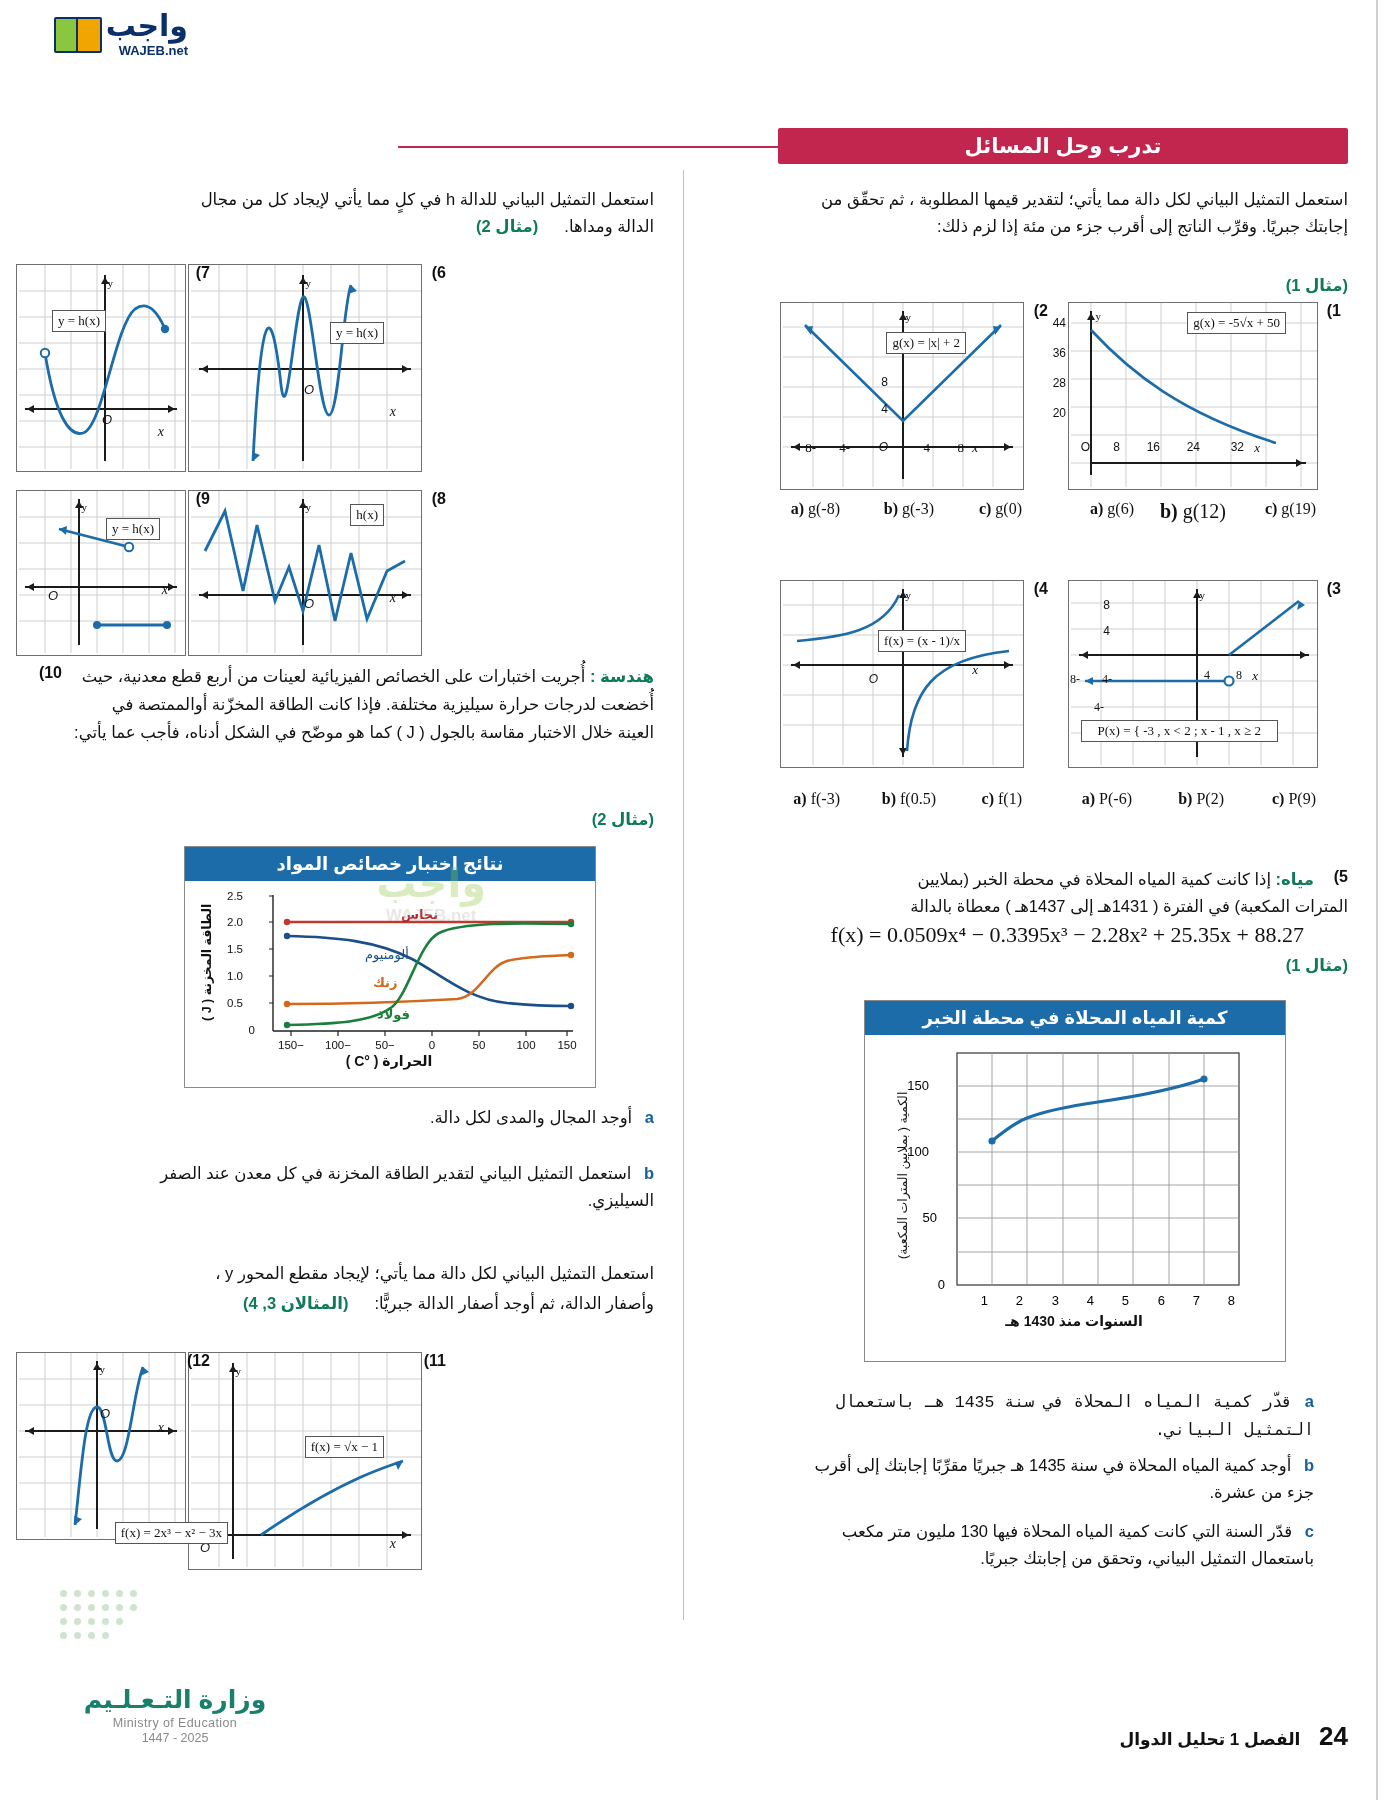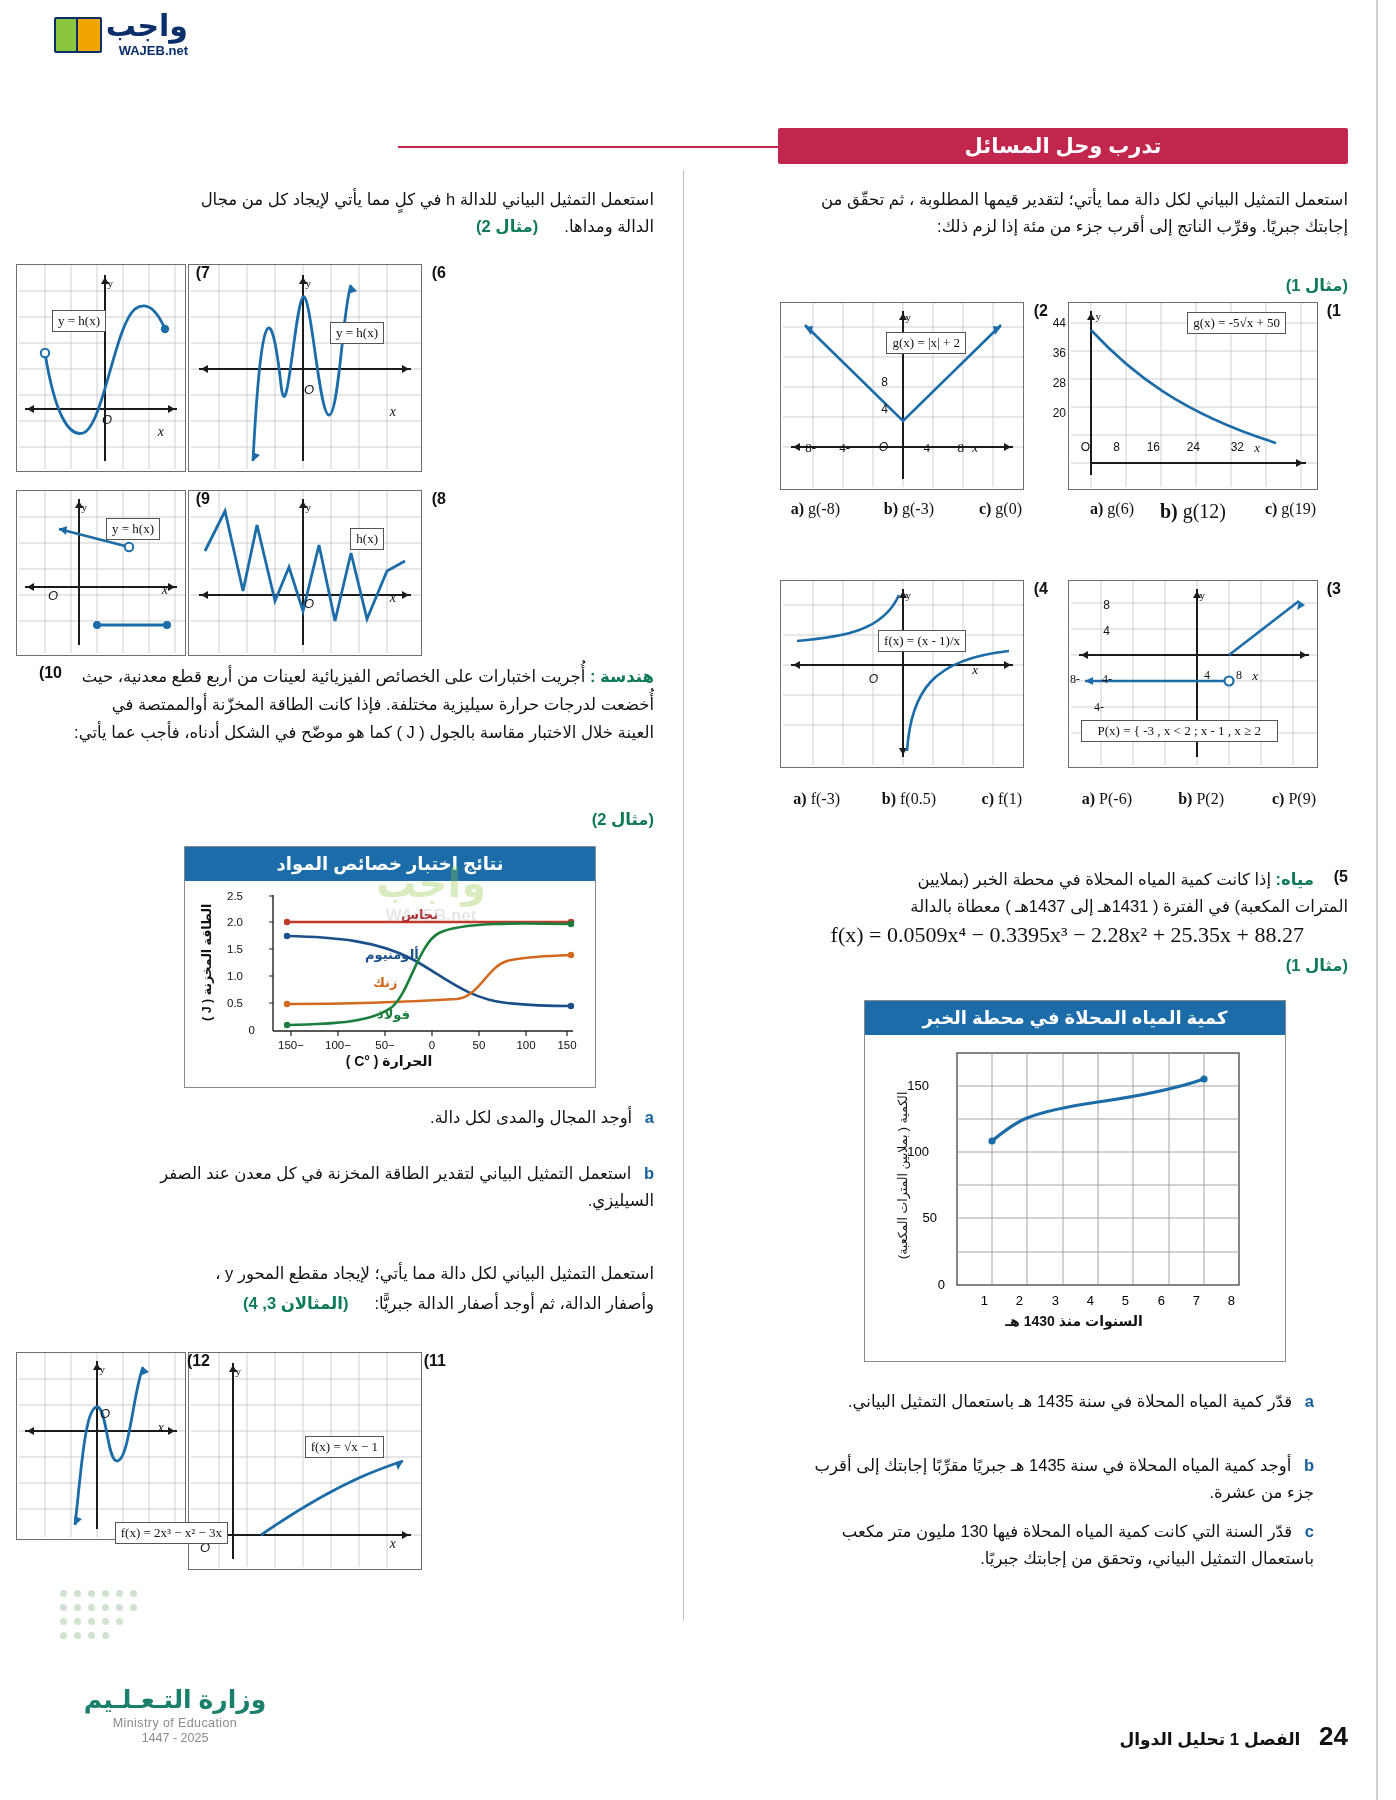--- a/index.html
+++ b/index.html
@@ -280,21 +280,21 @@
         <text x="368" y="270" font-size="13" font-family="Liberation Sans, sans-serif">8</text>
       </svg>
       <div style="position:absolute;left:30px;top:30px;width:22px;height:220px;writing-mode:vertical-rl;transform:rotate(180deg);
                   font-size:12.5px;text-align:center;direction:rtl;">الكمية ( بملايين المترات المكعبة)</div>
       <div style="position:absolute;left:0;top:278px;width:418px;text-align:center;font-size:14px;font-weight:bold;direction:rtl;">السنوات منذ 1430 هـ</div>
     </div>
   </div>
 
   <div class="txt" style="top:1388px;right:82px;width:520px;">
     <span class="blu">a</span>
-    <span style="margin-right:8px;">قدّر كمية المياه المحلاة في سنة 1435 هـ باستعمال التمثيل البياني.</span>
+    <span style="margin-right:8px;font-family:Liberation Mono, monospace;">قدّر كمية المياه المحلاة في سنة 1435 هـ باستعمال التمثيل البياني.</span>
   </div>
   <div class="txt" style="top:1452px;right:82px;width:520px;">
     <span class="blu">b</span>
     <span style="margin-right:8px;">أوجد كمية المياه المحلاة في سنة 1435 هـ جبريًا مقرِّبًا إجابتك إلى أقرب جزء من عشرة.</span>
   </div>
   <div class="txt" style="top:1518px;right:82px;width:520px;">
     <span class="blu">c</span>
     <span style="margin-right:8px;">قدّر السنة التي كانت كمية المياه المحلاة فيها 130 مليون متر مكعب باستعمال التمثيل البياني، وتحقق من إجابتك جبريًا.</span>
   </div>
 
@@ -359,21 +359,21 @@
       </g>
       <path d="M8 104 H220" stroke="#1b1b1b" stroke-width="2"></path>
       <path d="M112 8 V154" stroke="#1b1b1b" stroke-width="2"></path>
       <path d="M10 104 l7 -4 v8 z" fill="#1b1b1b"></path>
         <path d="M218 104 l-7 -4 v8 z" fill="#1b1b1b"></path>
       <path d="M112 10 l-4 7 h8 z" fill="#1b1b1b"></path>
       <path d="M14 60 L34 20 L52 100 L66 34 L84 110 L98 76 L112 120 L128 54 L144 130 L160 62 L176 128 L196 80 L214 70" stroke="#1b6ca8" stroke-width="2.8" fill="none"></path>
       <text x="120" y="20" font-size="11" font-family="Liberation Serif, serif">y</text>
     </svg>
   </div>
-  <div class="label-box mono" style="top:528px;right:1012px;">h(x)</div>
+  <div class="label-box mono" style="top:504px;right:1012px;">h(x)</div>
   <div style="position:absolute;top:596px;right:1082px;font-size:13px;font-style:italic;">O</div>
   <div class="mono" style="position:absolute;top:590px;right:1000px;font-size:14px;font-style:italic;">x</div>
 
   <div class="gnum" style="top:490px;right:1186px;">(9</div>
   <div class="gbox" style="top:490px;right:1210px;width:168px;height:164px;">
     <svg width="166" height="162" viewBox="0 0 166 162">
       <g stroke="#cfcfcf" stroke-width="1">
         <path d="M26 0 V162 M52 0 V162 M78 0 V162 M104 0 V162 M130 0 V162 M156 0 V162"></path>
         <path d="M0 26 H166 M0 52 H166 M0 78 H166 M0 104 H166 M0 130 H166"></path>
       </g>
@@ -446,21 +446,21 @@
         <path d="M100 123 C160 123, 220 121, 270 118 C292 116, 300 86, 320 80 C340 75, 364 75, 384 74" stroke="#d2691e" stroke-width="2.6" fill="none"></path>
         <circle cx="100" cy="123" r="3.2" fill="#d2691e"></circle>
           <circle cx="384" cy="74" r="3.2" fill="#d2691e"></circle>
 
         <path d="M100 144 C150 143, 185 141, 205 126 C222 112, 232 62, 252 52 C275 41, 330 42, 384 43" stroke="#1a7f3c" stroke-width="2.6" fill="none"></path>
         <circle cx="100" cy="144" r="3.2" fill="#1a7f3c"></circle>
           <circle cx="384" cy="43" r="3.2" fill="#1a7f3c"></circle>
       </svg>
 
       <div style="position:absolute;left:216px;top:26px;font-size:13px;font-weight:bold;color:#b0202a;direction:rtl;">نحاس</div>
-      <div style="position:absolute;left:180px;top:66px;font-size:13px;font-weight:bold;color:#1b4f8a;direction:rtl;">ألومنيوم</div>
+      <div style="position:absolute;left:180px;top:66px;font-size:13px;font-weight:normal;color:#1b4f8a;direction:rtl;">ألومنيوم</div>
       <div style="position:absolute;left:188px;top:94px;font-size:13px;font-weight:bold;color:#d2691e;direction:rtl;">زنك</div>
       <div style="position:absolute;left:192px;top:126px;font-size:13px;font-weight:bold;color:#1a7f3c;direction:rtl;">فولاذ</div>
 
       <div style="position:absolute;left:14px;top:6px;width:24px;height:150px;writing-mode:vertical-rl;transform:rotate(180deg);
                   font-size:12.5px;font-weight:bold;text-align:center;direction:rtl;">الطاقة المخزنة ( J )</div>
       <div style="position:absolute;left:0;top:172px;width:408px;text-align:center;font-size:14px;font-weight:bold;direction:rtl;">الحرارة ( °C )</div>
     </div>
   </div>
 
   <div class="wm" style="top:860px;right:910px;text-align:center;">

